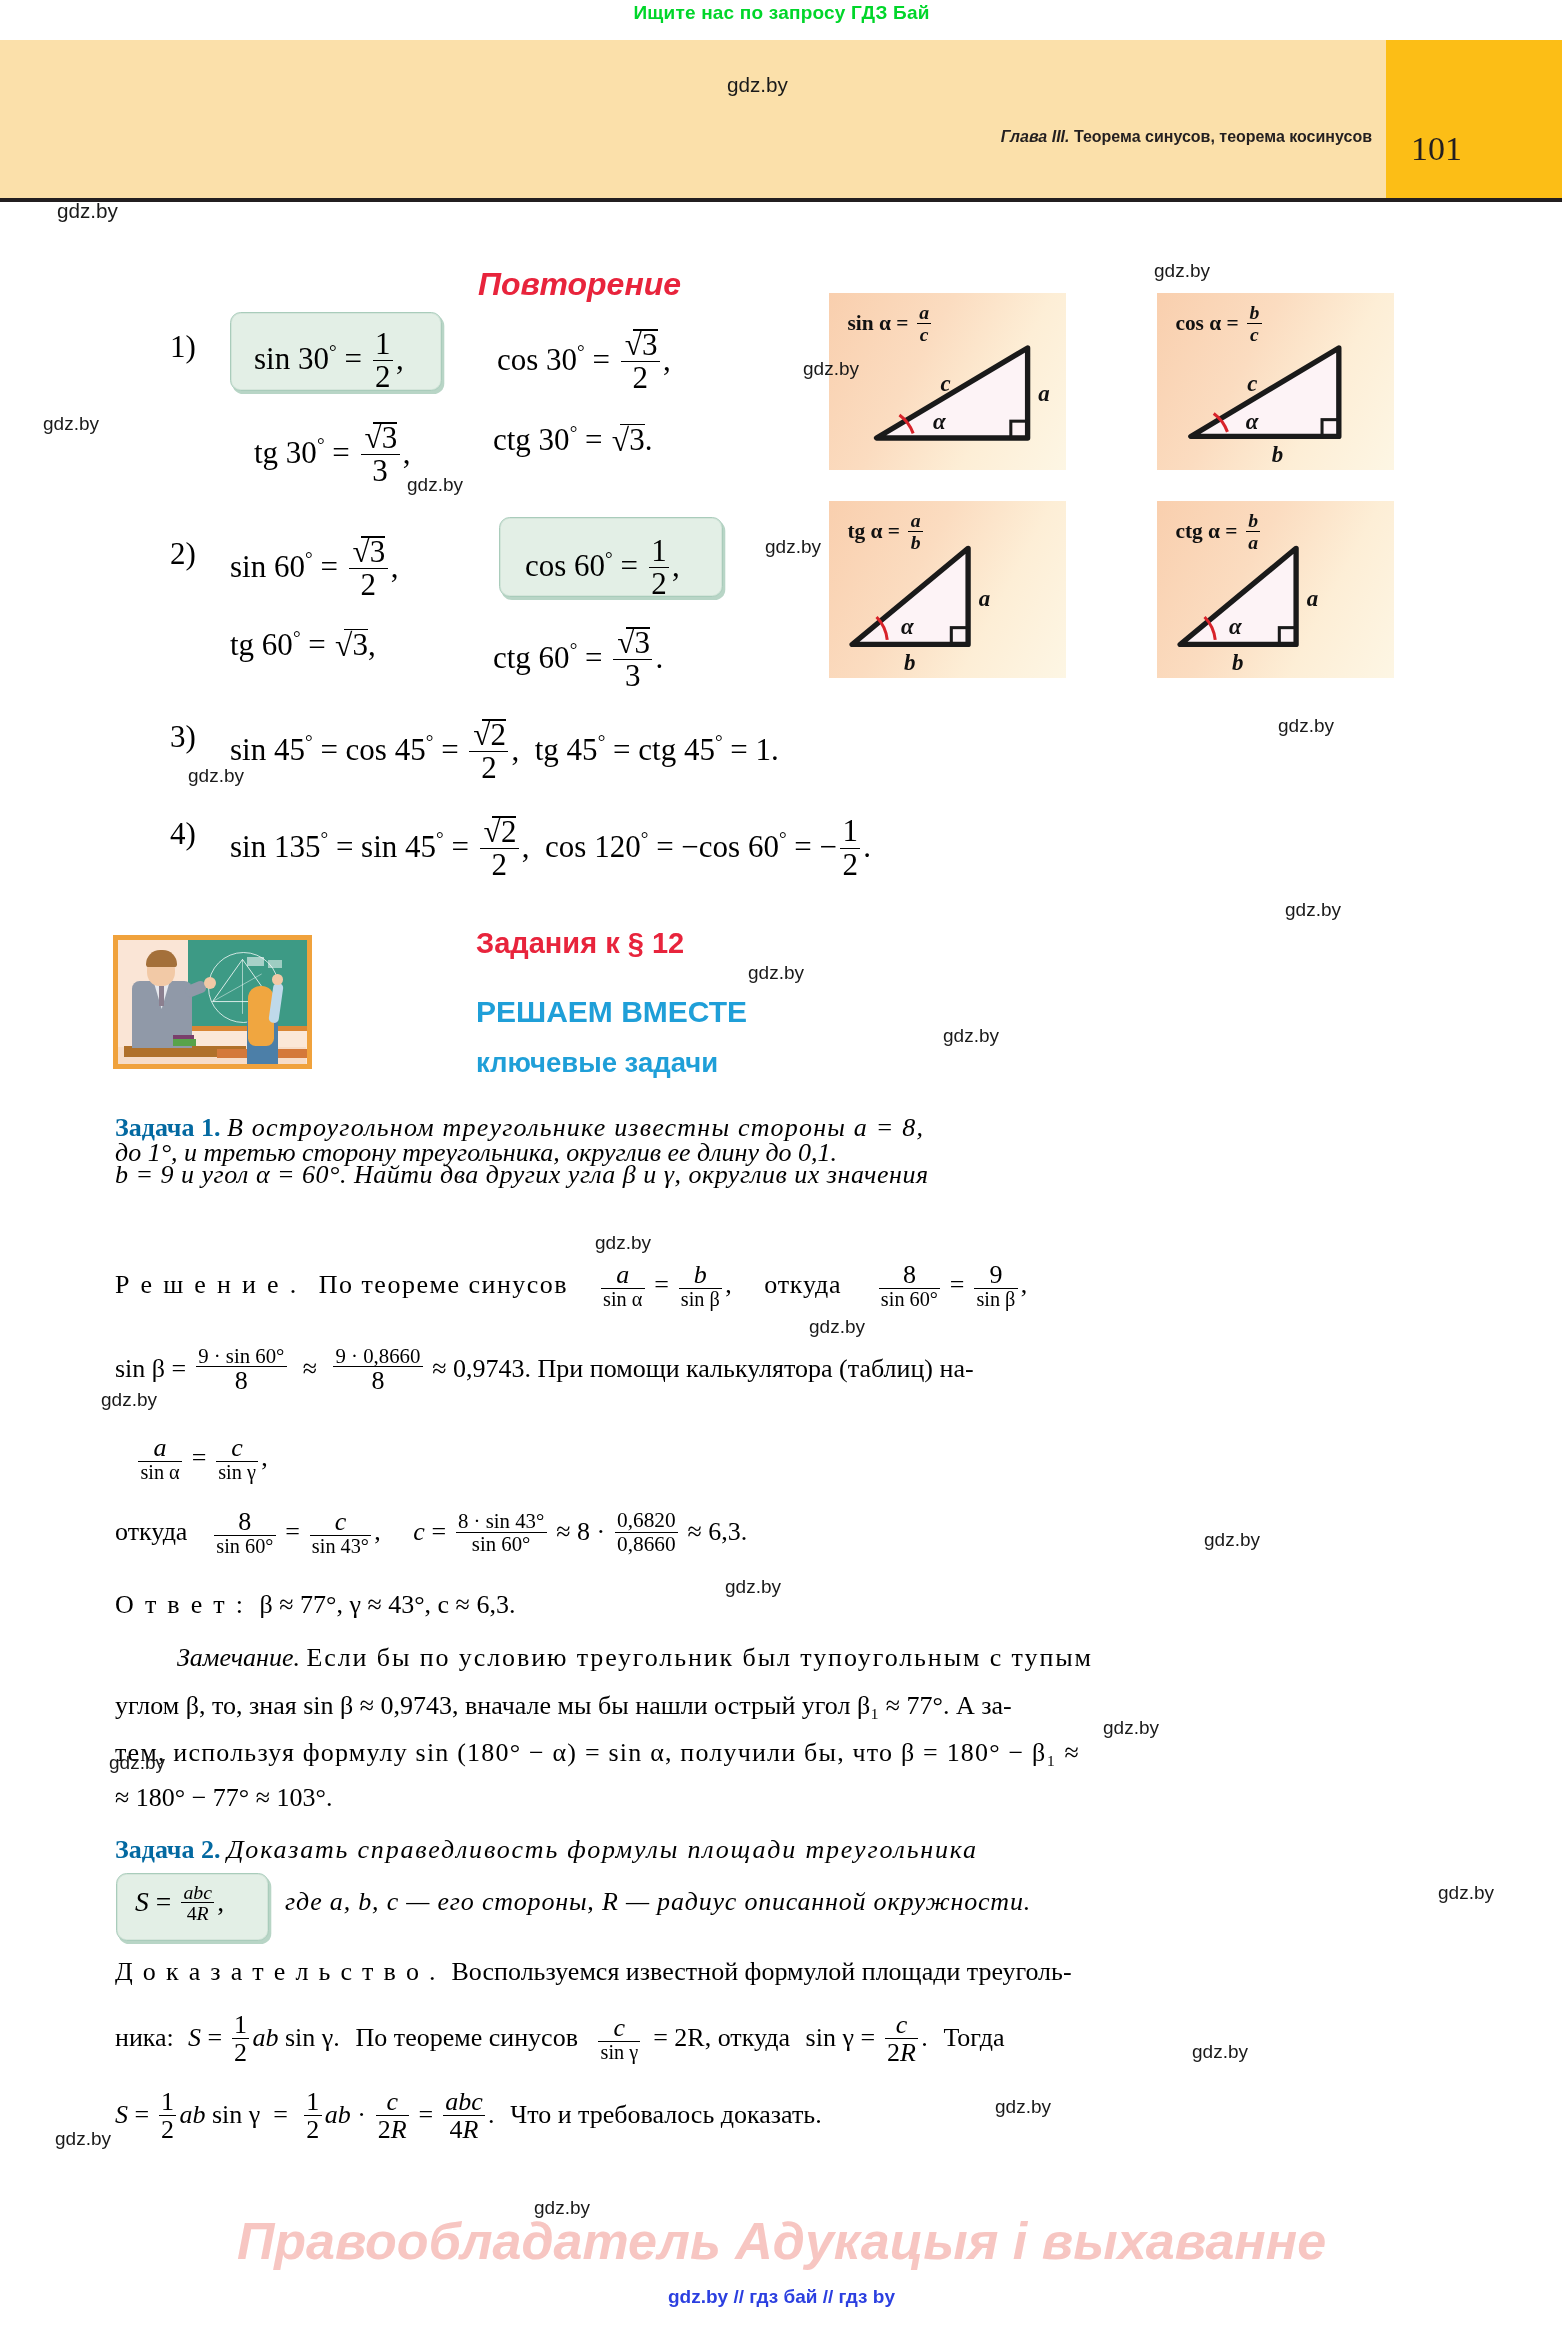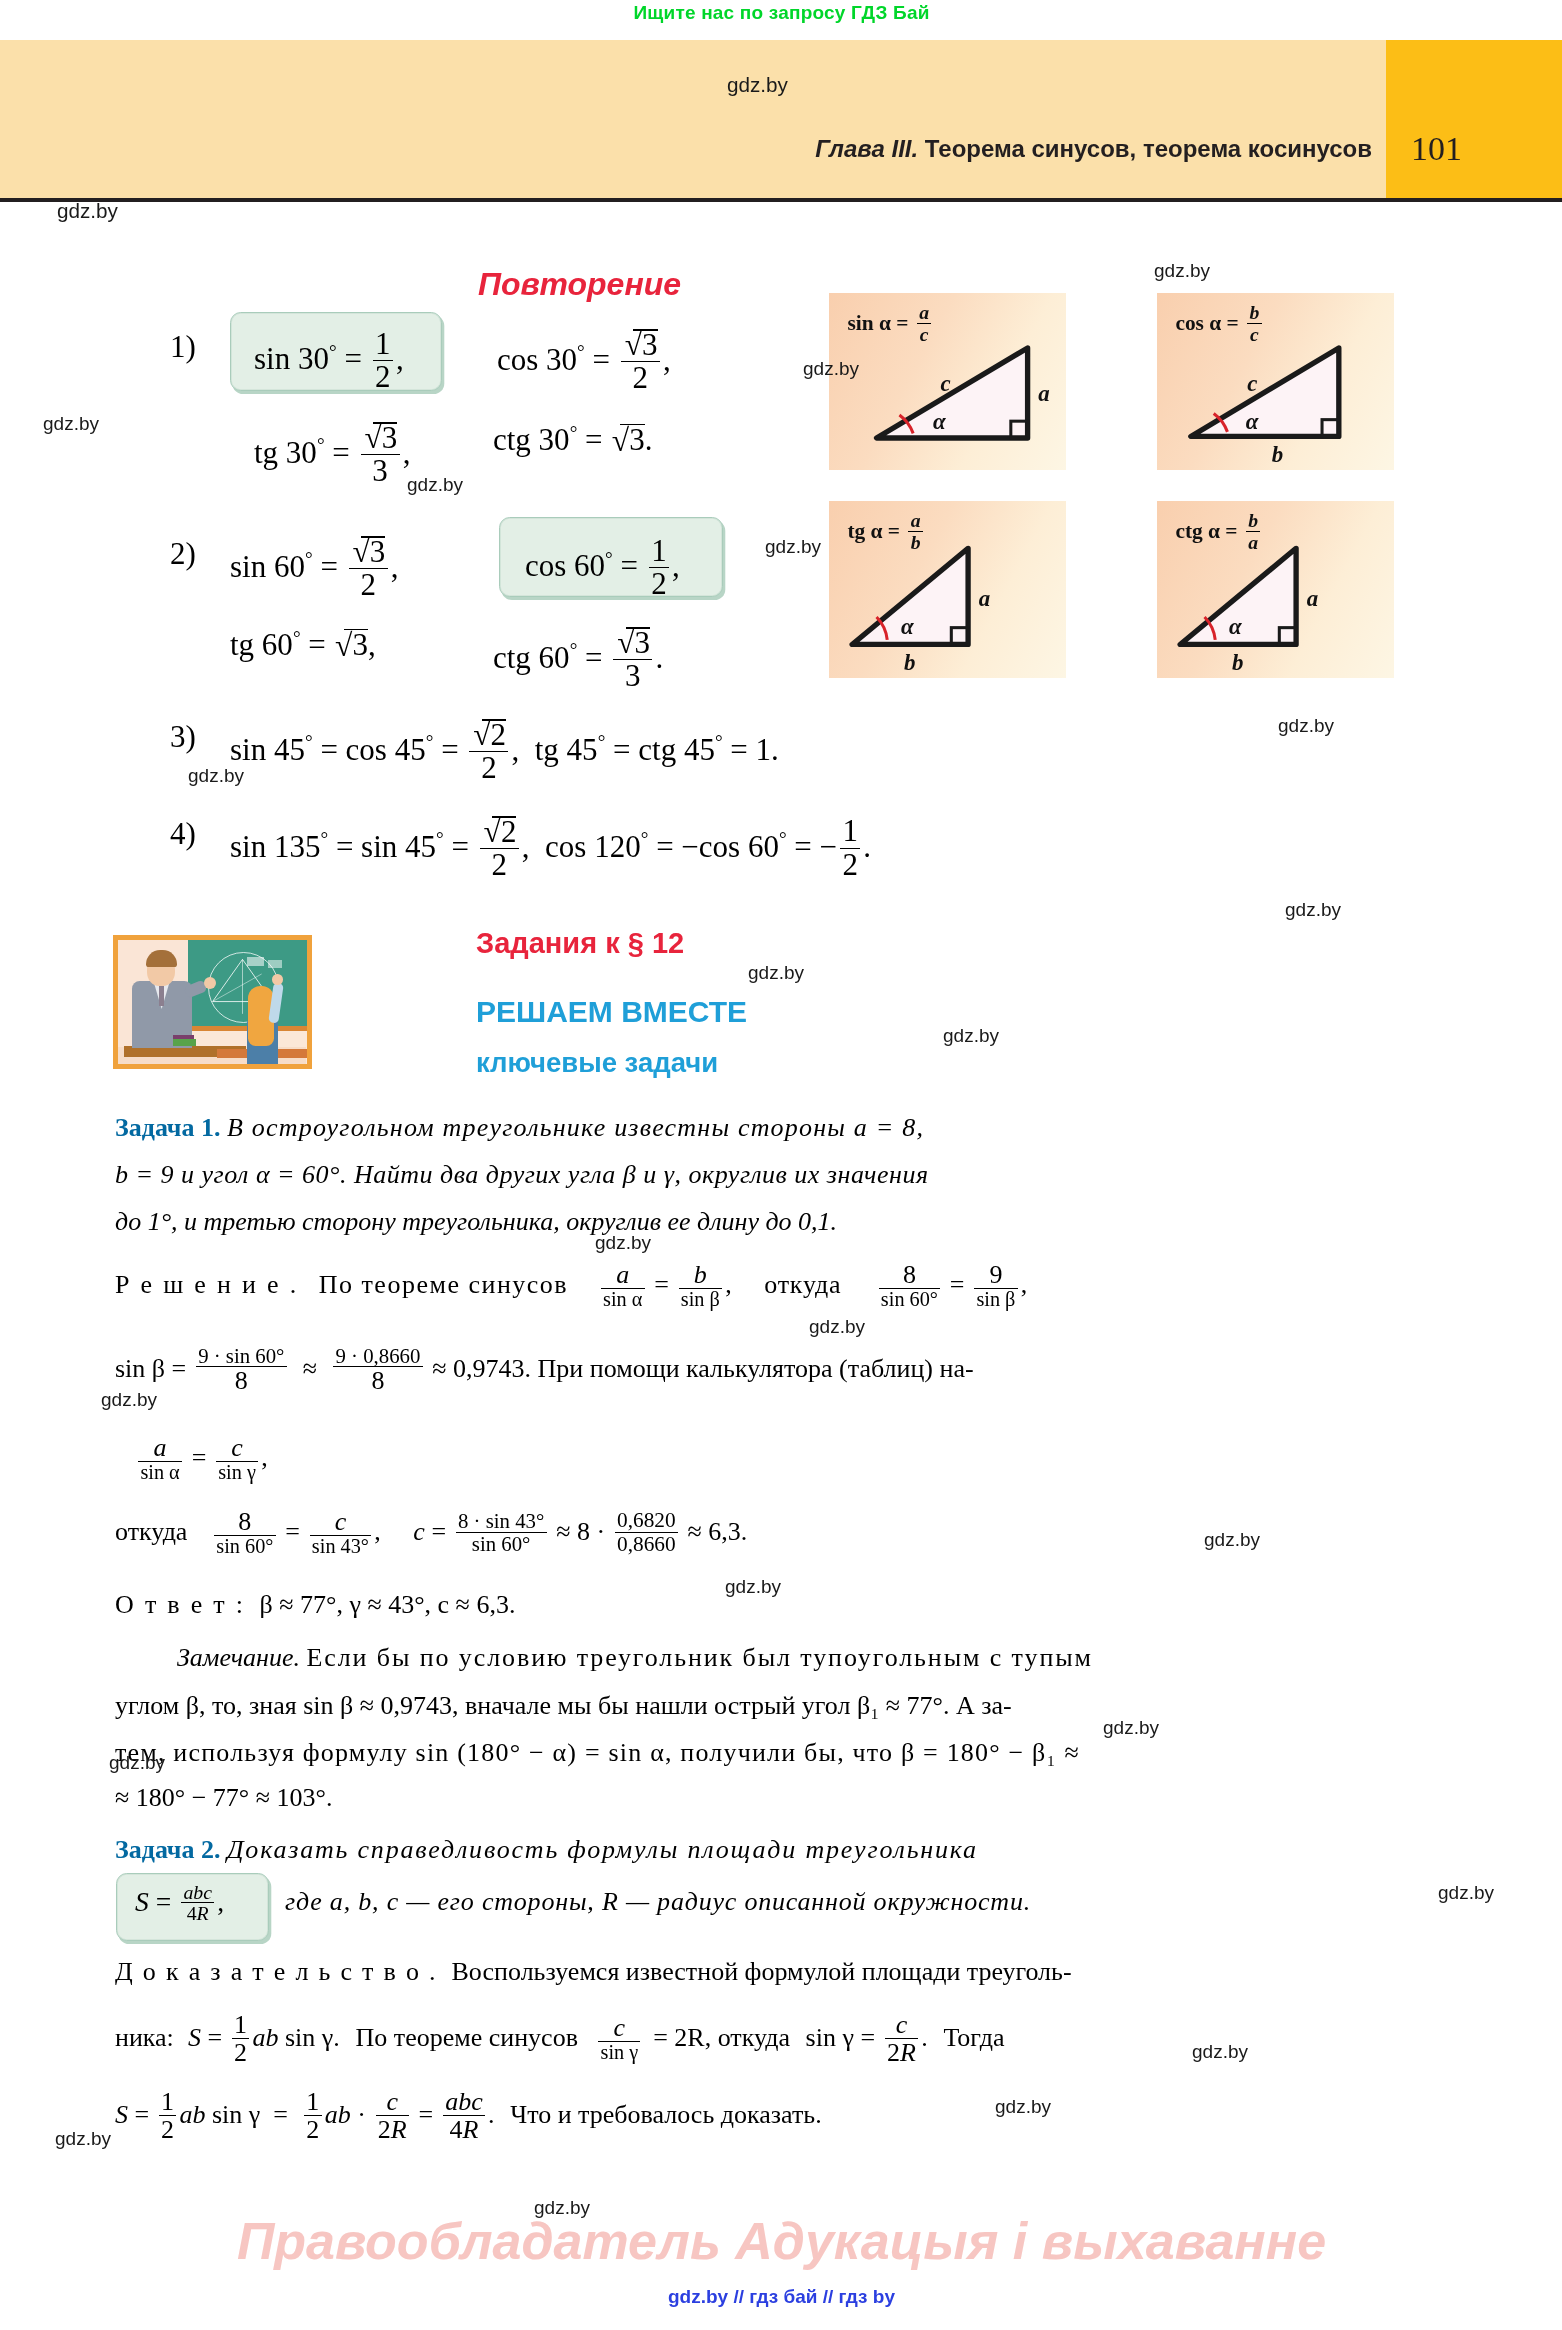--- a/index.html
+++ b/index.html
@@ -12,22 +12,22 @@
     position:absolute;left:0;top:1.5px;width:1563px;text-align:center;
     font-family:"Liberation Sans", sans-serif;font-weight:bold;font-size:19px;
     color:#00d62a;letter-spacing:0.2px;
   }
   
   .pg-header{position:absolute;left:0;top:40px;width:1563px;height:161px;}
   .hdr-cream{position:absolute;left:0;top:0;width:1386px;height:158px;background:#fbe0aa;}
   .hdr-gold{position:absolute;left:1386px;top:0;width:177px;height:158px;background:#fcbe16;}
   .hdr-rule{position:absolute;left:0;top:158px;width:1563px;height:3.8px;background:#231f20;}
   .hdr-title{
-    position:absolute;right:191px;top:95px;
-    font-family:"Liberation Sans", sans-serif;font-size:24px;font-weight:600;color:#231f20;
+    position:absolute;right:191px;top:88px;
+    font-family:"Liberation Sans", sans-serif;font-size:16px;font-weight:600;color:#231f20;
     white-space:nowrap;
   }
   .hdr-title i{font-style:italic;}
   .hdr-pageno{
     position:absolute;left:1411px;top:90px;
     font-family:"Liberation Serif", serif;font-size:34px;color:#231f20;
   }
   
   .wm{
     position:absolute;font-family:"Liberation Sans", sans-serif;font-size:19px;color:#1a1a1a;
@@ -259,21 +259,21 @@
 <div class="sub1">РЕШАЕМ ВМЕСТЕ</div>
 <div class="sub2">ключевые задачи</div>
 
 <div class="ln" style="left:115px;top:1113px;">
   <span class="tasklabel">Задача  1.</span>
   <span class="ital" style="letter-spacing:1.2px;">В остроугольном треугольнике известны стороны a = 8,</span>
 </div>
 <div class="ln" style="left:115px;top:1160px;">
   <span class="ital" style="letter-spacing:0.5px;">b = 9 и угол α = 60°. Найти два других угла β и γ, округлив их значения</span>
 </div>
-<div class="ln" style="left:115px;top:1207px;">
+<div class="ln" style="left:115px;top:1138px;">
   <span class="ital">до 1°, и третью сторону треугольника, округлив ее длину до 0,1.</span>
 </div>
 
 <div class="ln math" style="left:115px;top:1262px;">
   <span style="letter-spacing:2.3px;">Р е ш е н и е .</span>
   <span style="margin-left:13.8px;letter-spacing:1.5px;">По   теореме   синусов</span>
   <span style="margin-left:23px;">
     <span class="fr"><span class="n it">a</span><span class="d" style="font-size:.78em;">sin α</span></span>
     = <span class="fr"><span class="n it">b</span><span class="d" style="font-size:.78em;">sin β</span></span>,
   </span>

